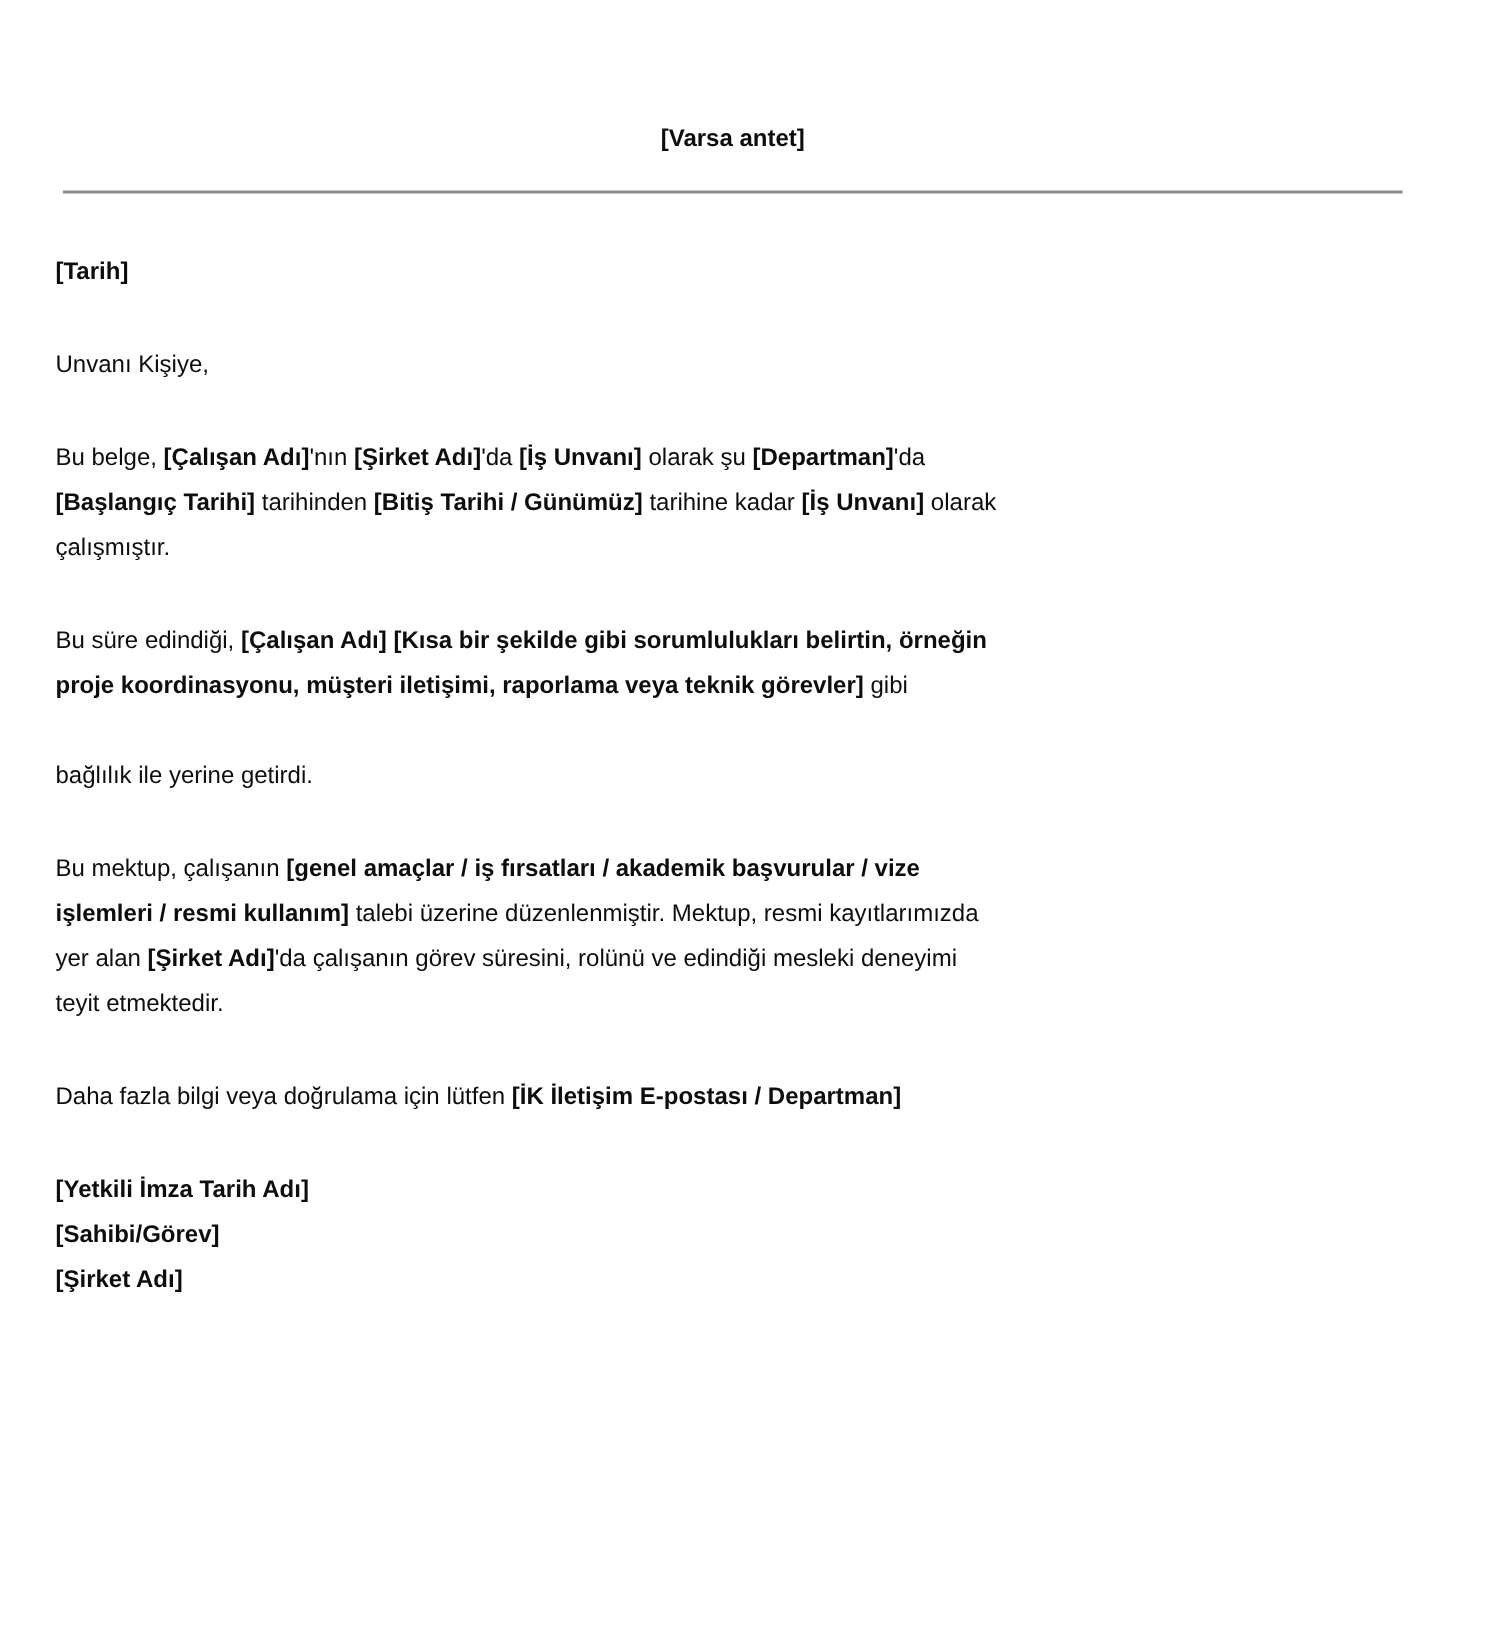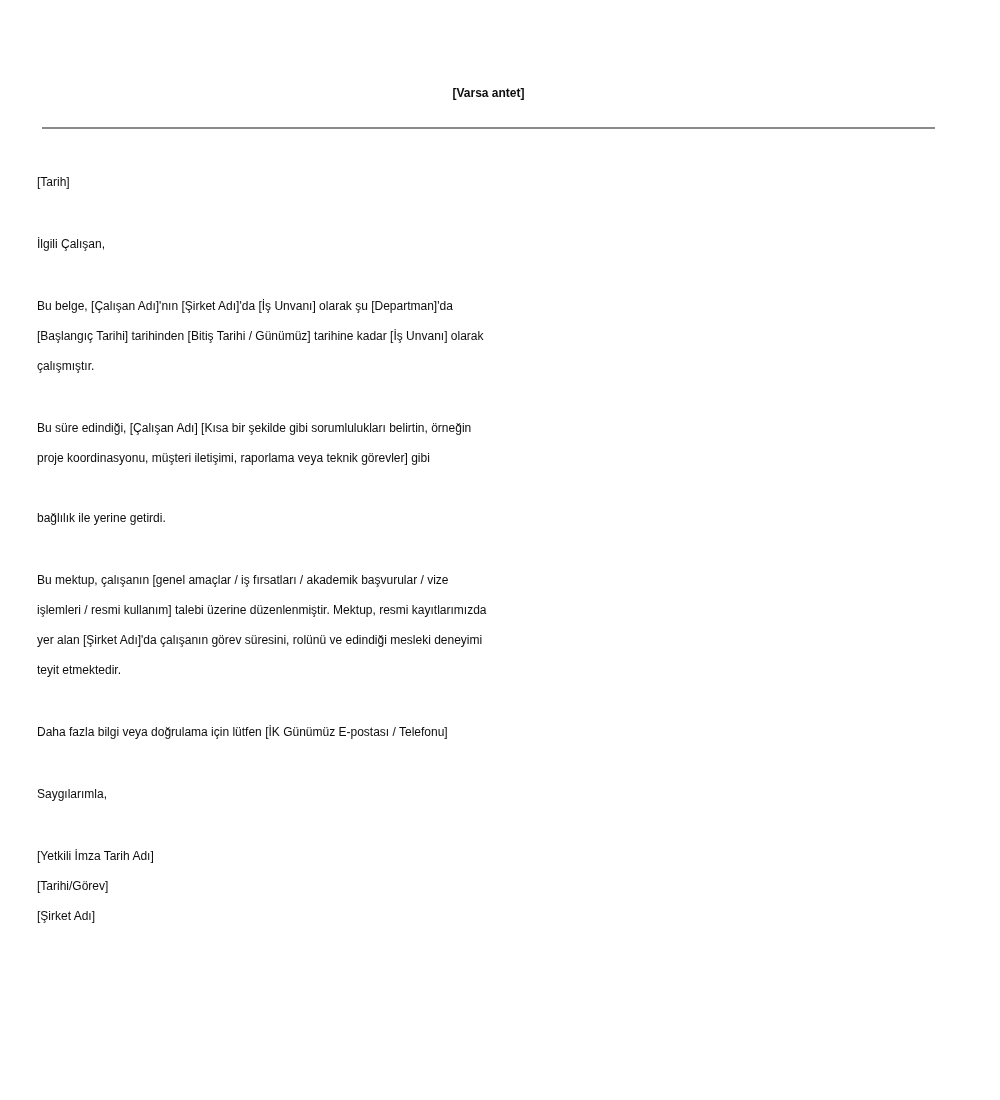--- a/index.html
+++ b/index.html
@@ -4,56 +4,55 @@
 <style>
   html, body { margin: 0; padding: 0; background: #ffffff; }
   .page {
     position: relative;
     width: 1000px;
     height: 1100px;
     box-sizing: border-box;
     background: #ffffff;
     color: #0d0d0d;
     font-family: "Liberation Sans", "DejaVu Sans", sans-serif;
-    font-size: 12px;
+    font-size: 16px;
     line-height: 30px;
     padding: 78px 60px 0 37px;
     overflow: hidden;
   }
   .letterhead {
     font-weight: 700;
     text-align: center;
   }
   hr.divider {
     border: none;
     height: 2px;
     background: #8a8a8a;
     margin: 19px 5px 38px 5px;
   }
   p { margin: 32px 0; }
-  strong, .bold { font-weight: 400; }
+  strong, .bold { font-weight: 700; }
 </style>
 </head>
 <body>
 
 <div class="page">
 
   <div class="letterhead">[Varsa antet]</div>
 
   <hr class="divider">
 
   <p class="bold">[Tarih]</p>
 
-  <p>İlgili Çalışan,</p>
+  <p>Unvanı Kişiye,</p>
 
   <p><span>Bu belge, </span><strong>[Çalışan Adı]</strong><span>'nın </span><strong>[Şirket Adı]</strong><span>'da </span><strong>[İş Unvanı]</strong><span> olarak şu </span><strong>[Departman]</strong><span>'da</span><br><strong>[Başlangıç Tarihi]</strong><span> tarihinden </span><strong>[Bitiş Tarihi / Günümüz]</strong><span> tarihine kadar </span><strong>[İş Unvanı]</strong><span> olarak</span><br><span>çalışmıştır.</span></p>
 
   <p><span>Bu süre edindiği, </span><strong>[Çalışan Adı] [Kısa bir şekilde gibi sorumlulukları belirtin, örneğin</strong><br><strong>proje koordinasyonu, müşteri iletişimi, raporlama veya teknik görevler]</strong><span> gibi</span><br><br><span>bağlılık ile yerine getirdi.</span></p>
 
   <p><span>Bu mektup, çalışanın </span><strong>[genel amaçlar / iş fırsatları / akademik başvurular / vize</strong><br><strong>işlemleri / resmi kullanım]</strong><span> talebi üzerine düzenlenmiştir. Mektup, resmi kayıtlarımızda</span><br><span>yer alan </span><strong>[Şirket Adı]</strong><span>'da çalışanın görev süresini, rolünü ve edindiği mesleki deneyimi</span><br><span>teyit etmektedir.</span></p>
 
-  <p><span>Daha fazla bilgi veya doğrulama için lütfen </span><strong>[İK Günümüz E-postası / Telefonu]</strong><br></p>
+  <p><span>Daha fazla bilgi veya doğrulama için lütfen </span><strong>[İK İletişim E-postası / Departman]</strong><br></p>
 
-  <p>Saygılarımla,</p>
 
-  <p class="bold"><strong>[Yetkili İmza Tarih Adı]</strong><br><strong>[Tarihi/Görev]</strong><br><strong>[Şirket Adı]</strong></p>
+  <p class="bold"><strong>[Yetkili İmza Tarih Adı]</strong><br><strong>[Sahibi/Görev]</strong><br><strong>[Şirket Adı]</strong></p>
 
 </div>
 
 </body></html>

